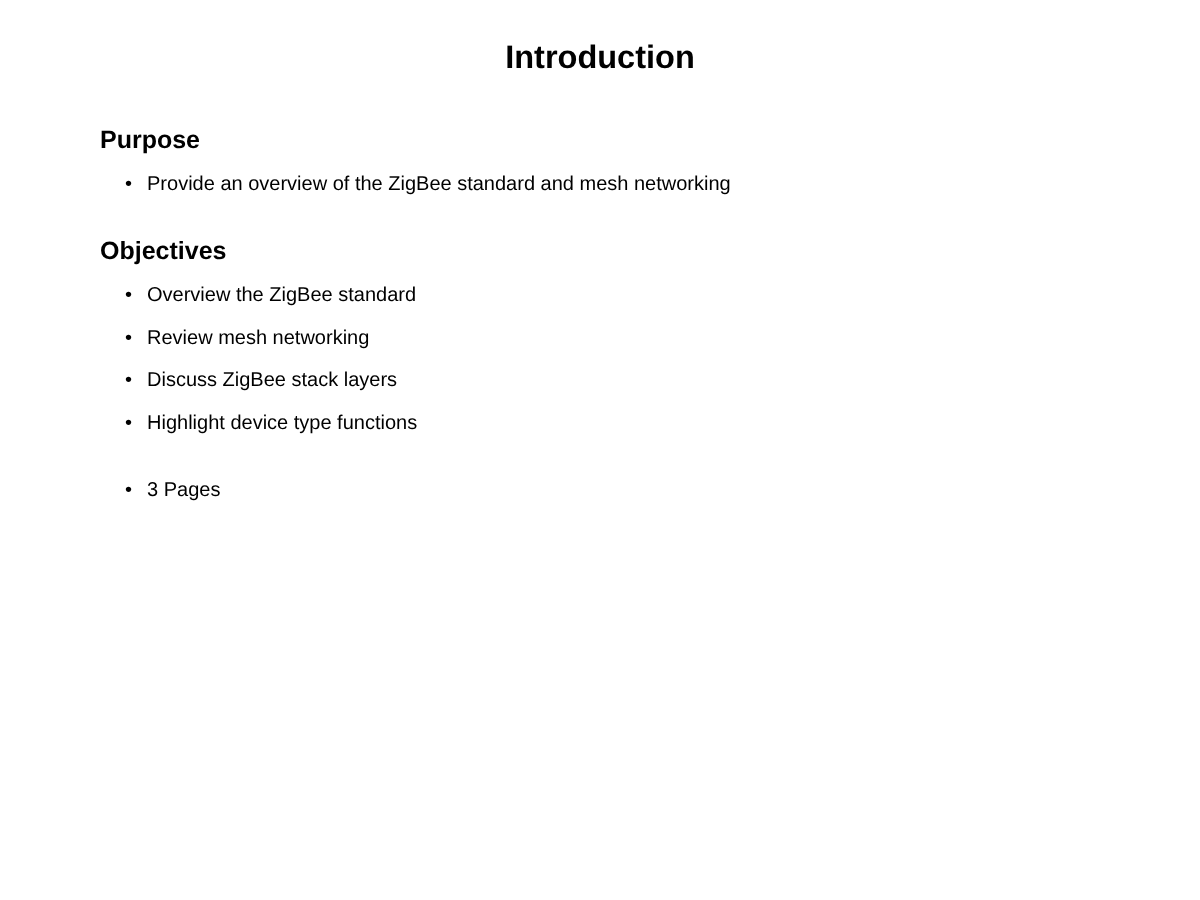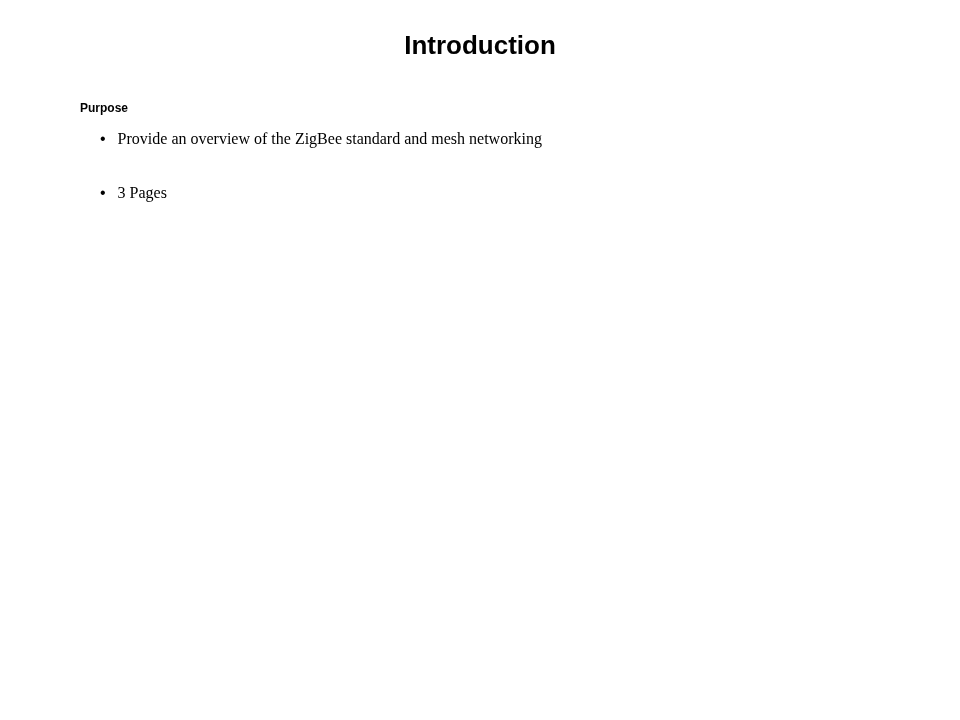--- a/index.html
+++ b/index.html
@@ -32,21 +32,21 @@
       font-weight: bold;
       margin-bottom: 40px;
       padding-top: 10px;
     }
 
     .section {
       margin-bottom: 30px;
     }
 
     .section-heading {
-      font-size: 12px;
+      font-size: 20px;
       font-weight: bold;
       margin-bottom: 12px;
     }
 
     .bullet-list {
       list-style: none;
       padding: 0;
       margin: 0;
     }
 
@@ -61,39 +61,55 @@
     .bullet-list li::before {
       content: "•";
       font-size: 16px;
       margin-right: 12px;
       flex-shrink: 0;
       margin-top: 0px;
     }
 
     .bullet-text {
       flex: 1;
-      font-family: Liberation Serif, serif;
     }
   </style>
 </head>
 <body>
 
 <div class="page">
   <h1 class="page-title">Introduction</h1>
 
   <div id="sections-container">
       <div class="section">
         <div class="section-heading">Purpose</div>
         <ul class="bullet-list">
           <li>
             <span class="bullet-text">Provide an overview of the ZigBee standard and mesh networking</span>
           </li>
         </ul>
       </div>
       <div class="section">
+        <div class="section-heading">Objectives</div>
+        <ul class="bullet-list">
+          <li>
+            <span class="bullet-text">Overview the ZigBee standard</span>
+          </li>
+          <li>
+            <span class="bullet-text">Review mesh networking</span>
+          </li>
+          <li>
+            <span class="bullet-text">Discuss ZigBee stack layers</span>
+          </li>
+          <li>
+            <span class="bullet-text">Highlight device type functions</span>
+          </li>
+        </ul>
+      </div>
+      <div class="section">
         <ul class="bullet-list">
           <li>
             <span class="bullet-text">3 Pages</span>
           </li>
         </ul>
       </div>
     </div>
 </div>
 
 </body></html>

